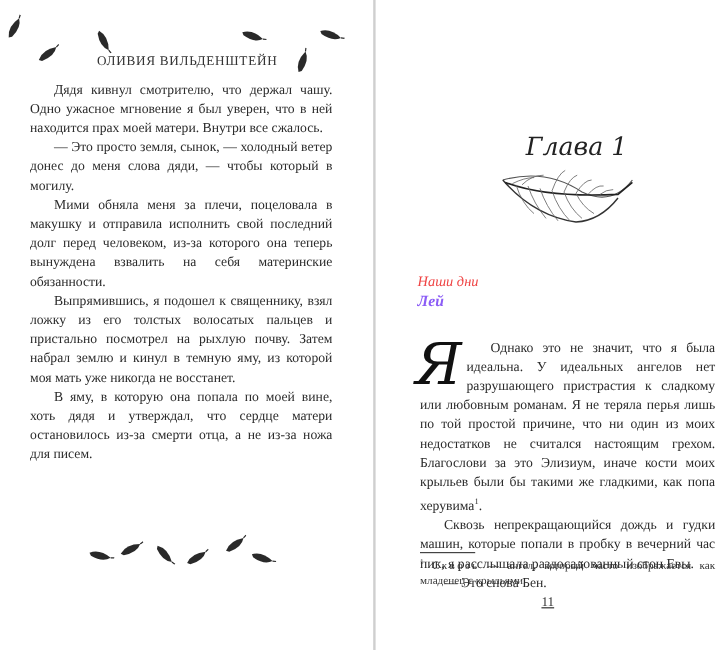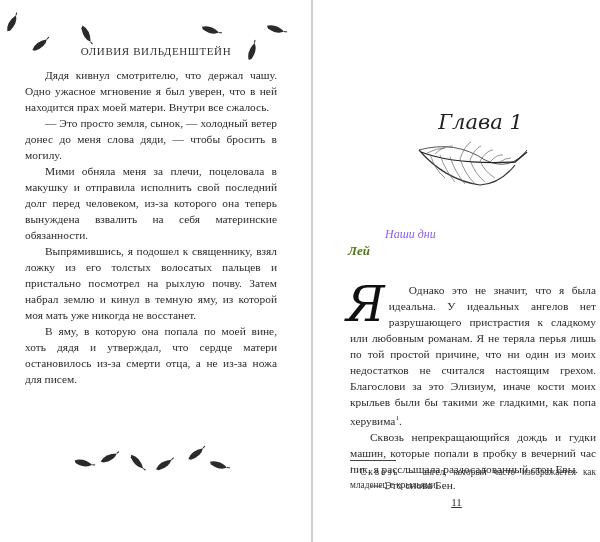--- a/index.html
+++ b/index.html
@@ -27,24 +27,24 @@
     .body-text p { text-indent: 20px; }
     .body-text p.no-indent { text-indent: 0; }
 
     .chapter-title {
       position: absolute; left: 313px; width: 287px; top: 110px; text-align: center;
       font-family: "DejaVu Serif", serif; font-style: italic; font-size: 21px; color: #222; margin-left: 24px;
     }
     .chapter-feather { position: absolute; left: 415px; top: 140px; }
 
     .section-sub {
-      position: absolute; left: 348px; top: 227px; font-style: italic; font-size: 12px; color: #8b5cf6; margin-left: 37px;
+      position: absolute; left: 348px; top: 227px; font-style: italic; font-size: 12px; color: #ef4444;
     }
     .section-name {
-      position: absolute; left: 348px; top: 243px; font-style: italic; font-weight: bold; font-size: 13px; color: #4d7c0f;
+      position: absolute; left: 348px; top: 243px; font-style: italic; font-weight: bold; font-size: 13px; color: #8b5cf6;
     }
 
     .right-text { left: 350px; width: 246px; top: 282px; }
     .dropcap {
       float: left; font-family: "DejaVu Serif", serif; font-style: italic;
       font-size: 48px; line-height: 40px; margin: 2px 4px 0 -4px; color: #111;
     }
 
     .fn-rule { position: absolute; left: 350px; top: 460px; width: 46px; height: 1px; background: #444; }
     .footnote {
@@ -99,21 +99,21 @@
   <svg width="22" height="10" viewBox="0 0 22 10">
       <path d="M1 5 Q8 -1 19 3 Q14 9 3 7 Z" fill="#2a2a2a"></path>
       <path d="M19 3 L22 2" stroke="#2a2a2a" stroke-width="1"></path>
     </svg>
 </div>
 
 <div class="running-head">ОЛИВИЯ ВИЛЬДЕНШТЕЙН</div>
 
 <div class="body-text left-text">
   <p>Дядя кивнул смотрителю, что держал чашу. Одно ужасное мгновение я был уверен, что в ней находится прах моей матери. Внутри все сжалось.</p>
-  <p>— Это просто земля, сынок, — холодный ветер донес до меня слова дяди, — чтобы бросить в могилу.</p>
+  <p>— Это просто земля, сынок, — холодный ветер донес до меня слова дяди, — чтобы который в могилу.</p>
   <p>Мими обняла меня за плечи, поцеловала в макушку и отправила исполнить свой последний долг перед человеком, из-за которого она теперь вынуждена взвалить на себя материнские обязанности.</p>
   <p>Выпрямившись, я подошел к священнику, взял ложку из его толстых волосатых пальцев и пристально посмотрел на рыхлую почву. Затем набрал землю и кинул в темную яму, из которой моя мать уже никогда не восстанет.</p>
   <p>В яму, в которую она попала по моей вине, хоть дядя и утверждал, что сердце матери остановилось из-за смерти отца, а не из-за ножа для писем.</p>
 </div>
 
 <div class="feather" style="left:73px;top:459px;transform:rotate(20deg);">
   <svg width="22" height="10" viewBox="0 0 22 10">
       <path d="M1 5 Q8 -1 19 3 Q14 9 3 7 Z" fill="#2a2a2a"></path>
       <path d="M19 3 L22 2" stroke="#2a2a2a" stroke-width="1"></path>
     </svg>

